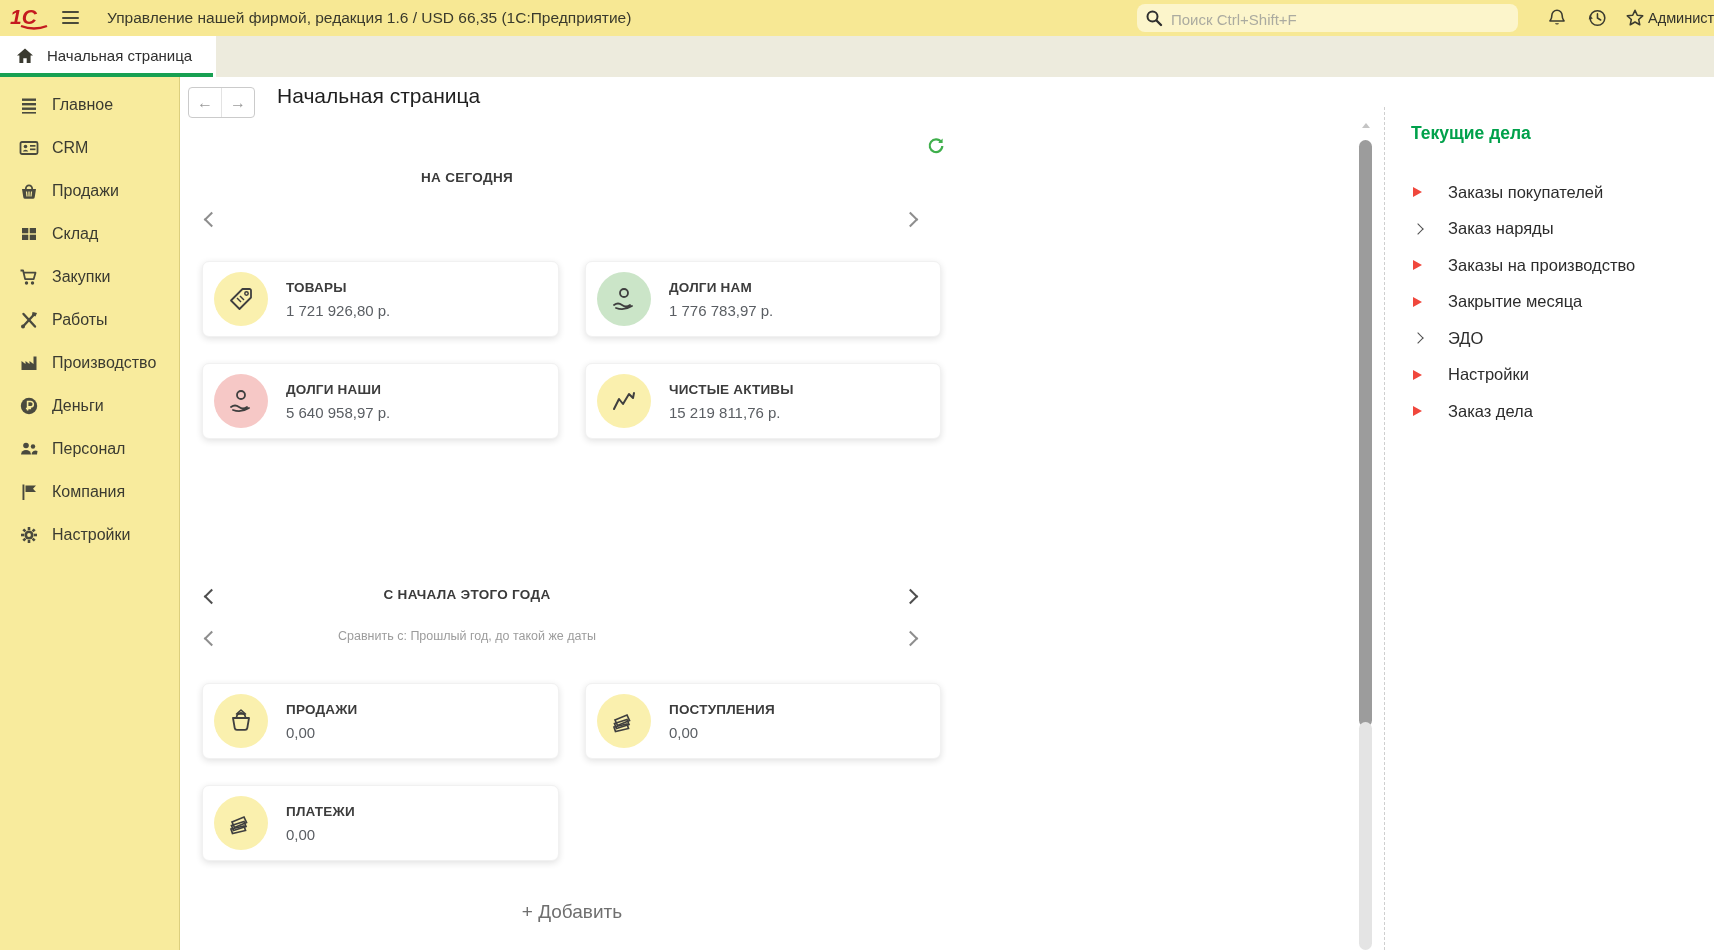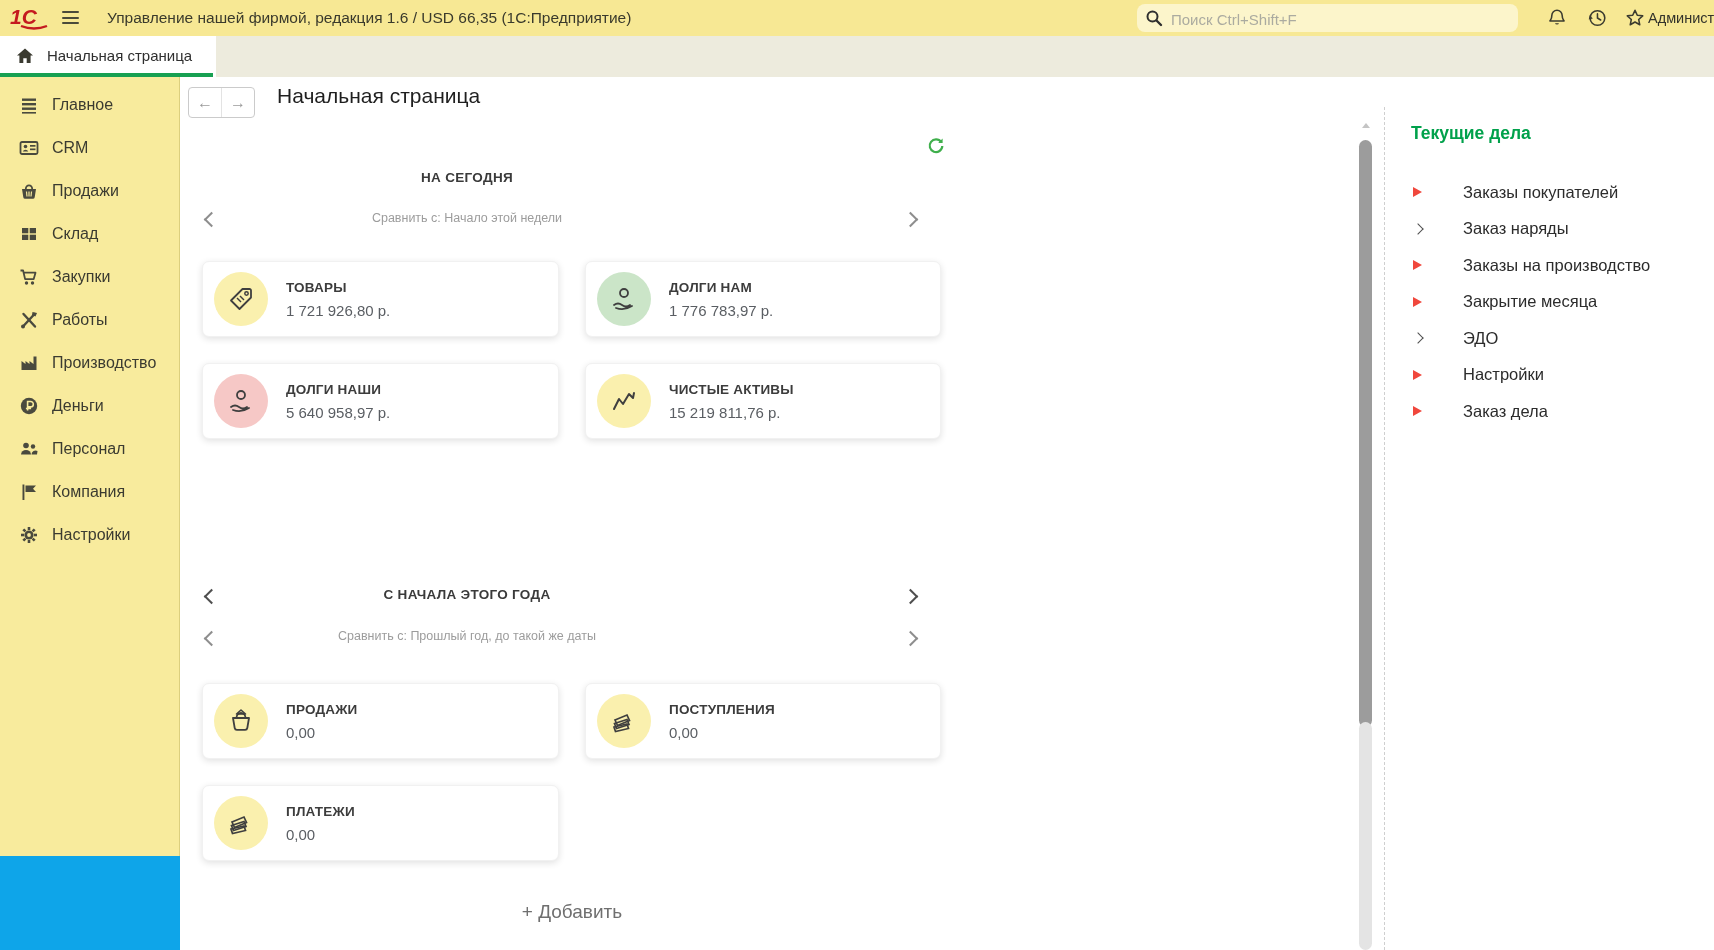--- a/index.html
+++ b/index.html
@@ -20,21 +20,21 @@
   .user-label{position:absolute;left:1648px;top:0;height:36px;line-height:36px;font-size:14.5px;color:#33332B;white-space:nowrap;}
 
   
   .tabbar{position:absolute;left:0;top:36px;width:1714px;height:41px;background:#EDEBDD;}
   .tab-active{position:absolute;left:0;top:0;width:216px;height:41px;background:#fff;cursor:pointer;}
   .tab-underline{position:absolute;left:0;bottom:0;width:213px;height:4px;}
   .tab-active .home{position:absolute;left:16px;top:11px;color:#3A3A30;}
   .tab-label{position:absolute;left:47px;top:0;height:41px;line-height:39px;font-size:15px;color:#2F2F2F;white-space:nowrap;}
 
   
-  .sidebar{position:absolute;left:0;top:77px;width:180px;height:779px;background:#F8EB9D;border-right:1px solid #DCCF7E;box-sizing:border-box;}
+  .sidebar{position:absolute;left:0;top:77px;width:180px;height:873px;background:#F8EB9D;border-right:1px solid #DCCF7E;box-sizing:border-box;}
   .sidebar ul{list-style:none;margin:6px 0 0 0;padding:0;}
   .side-item{height:43px;display:flex;align-items:center;padding-left:19px;cursor:pointer;}
   .side-item .ic{width:20px;height:20px;margin-right:13px;color:#4A4A3E;flex:none;}
   .side-item .lb{font-size:16px;color:#3B3B31;white-space:nowrap;}
 
   
   .content{position:absolute;left:180px;top:77px;width:1534px;height:873px;background:#fff;}
   .navbtns{position:absolute;left:8px;top:10px;width:67px;height:31px;border:1px solid #CBCBCB;border-radius:4px;background:#fff;display:flex;box-sizing:border-box;}
   .navbtns .nb{flex:1;text-align:center;line-height:29px;font-size:16px;color:#9A9A9A;cursor:pointer;}
   .navbtns .nb:first-child{border-right:1px solid #E3E3E3;}
@@ -61,21 +61,21 @@
   .sb-track{position:absolute;left:1179px;top:645px;width:13px;height:228px;background:#E4E4E4;border-radius:7px;}
 
   
   .todo-panel{position:absolute;left:1204px;top:30px;width:509px;height:843px;border-left:1px dashed #CFCFCF;box-sizing:border-box;}
   .todo-title{margin:16px 0 0 26px;font-size:17.5px;font-weight:bold;}
   .todo-panel ul{list-style:none;margin:30px 0 0 0;padding:0;}
   .todo-item{height:36.5px;display:flex;align-items:center;padding-left:28px;cursor:pointer;}
   .mk{width:20px;flex:none;display:flex;align-items:center;}
   .mk-red{width:0;height:0;border-top:5.5px solid transparent;border-bottom:5.5px solid transparent;border-left:9px solid #F0473C;}
   .mk-chev{width:7px;height:7px;border-right:1.8px solid #4F4F4F;border-top:1.8px solid #4F4F4F;transform:rotate(45deg);margin-left:1px;}
-  .todo-label{font-size:16.5px;color:#2C2C2C;margin-left:30px;white-space:nowrap;}
+  .todo-label{font-size:16.5px;color:#2C2C2C;margin-left:15px;white-space:nowrap;}
 </style>
 </head>
 <body>
 
 <div class="app">
 
   <div class="topbar">
     <div class="logo" style="color: rgb(196, 26, 31);">
       <svg width="40" height="26" viewBox="0 0 40 26">
         <text x="0" y="19" font-size="21" font-weight="bold" font-style="italic" fill="currentColor">1С</text>
@@ -248,21 +248,20 @@
 
     <div class="refresh" style="color: rgb(63, 175, 76);">
       <svg width="18" height="18" viewBox="0 0 18 18">
         <path d="M14.2 5.2 A6.3 6.3 0 1 0 15.3 9" fill="none" stroke="currentColor" stroke-width="2.2"></path>
         <path d="M15.6 1.5 v4.4 h-4.4 Z" fill="currentColor"></path>
       </svg>
     </div>
 
     <div class="sec-title" style="top:93px;">НА СЕГОДНЯ</div>
     <div class="chev left" style="left:26px;top:137px;"></div>
-    <div class="compare" style="top:134px;">Сравнить с: Начало этой недели</div>
     <div class="chev right" style="left:725px;top:137px;"></div>
 
     <div class="cards" style="top:184px;">
       <div class="card">
         <span class="circle" style="background: rgb(250, 240, 174);">
           <svg width="30" height="30" viewBox="0 0 30 30">
               <path d="M16.5 5 h7 a1.5 1.5 0 0 1 1.5 1.5 v7 L13.5 25 5 16.5 Z" fill="none" stroke="currentColor" stroke-width="1.8" stroke-linejoin="round"></path>
               <circle cx="20.5" cy="9.5" r="1.7" fill="none" stroke="currentColor" stroke-width="1.5"></circle>
               <line x1="11" y1="14" x2="15" y2="18" stroke="currentColor" stroke-width="1.4"></line>
               <line x1="14" y1="12" x2="18" y2="16" stroke="currentColor" stroke-width="1.4"></line>

